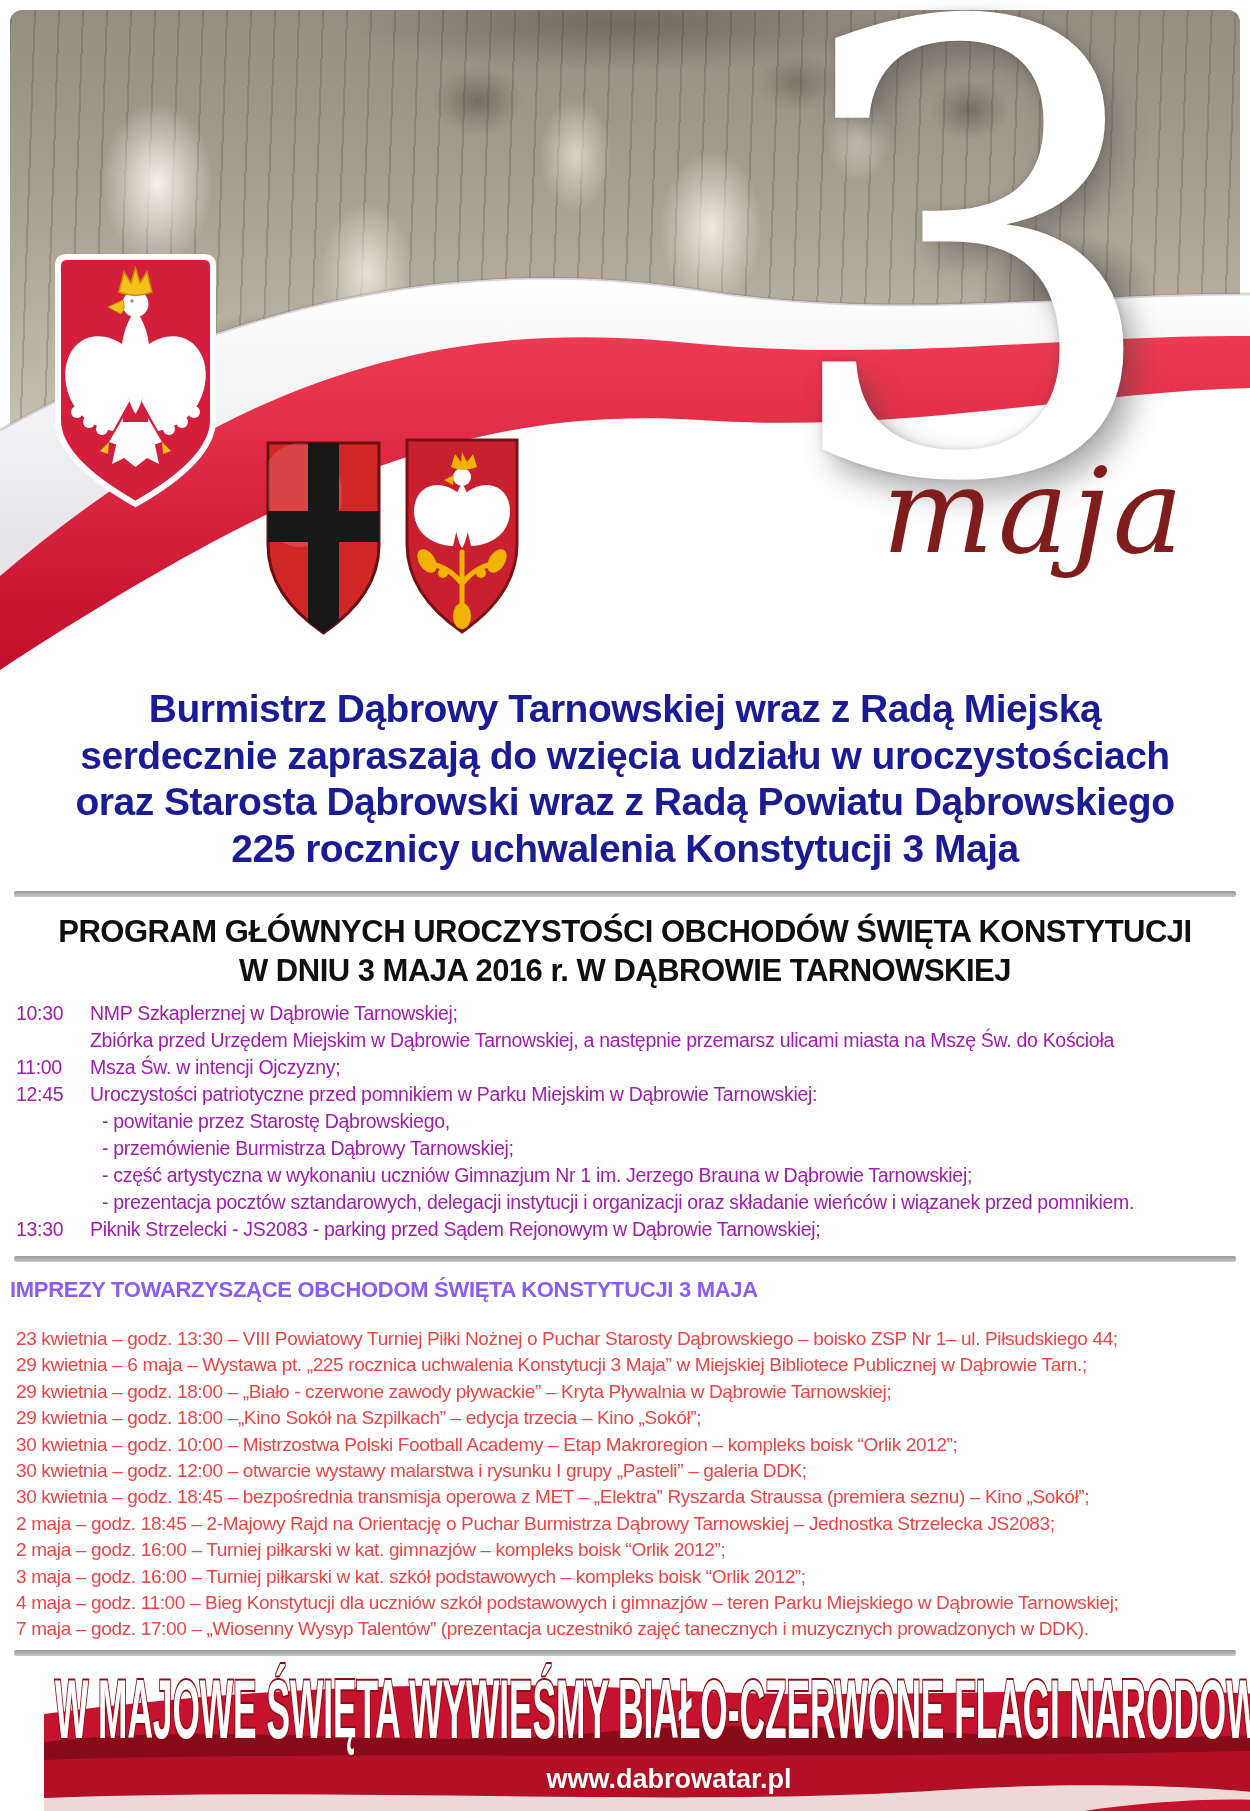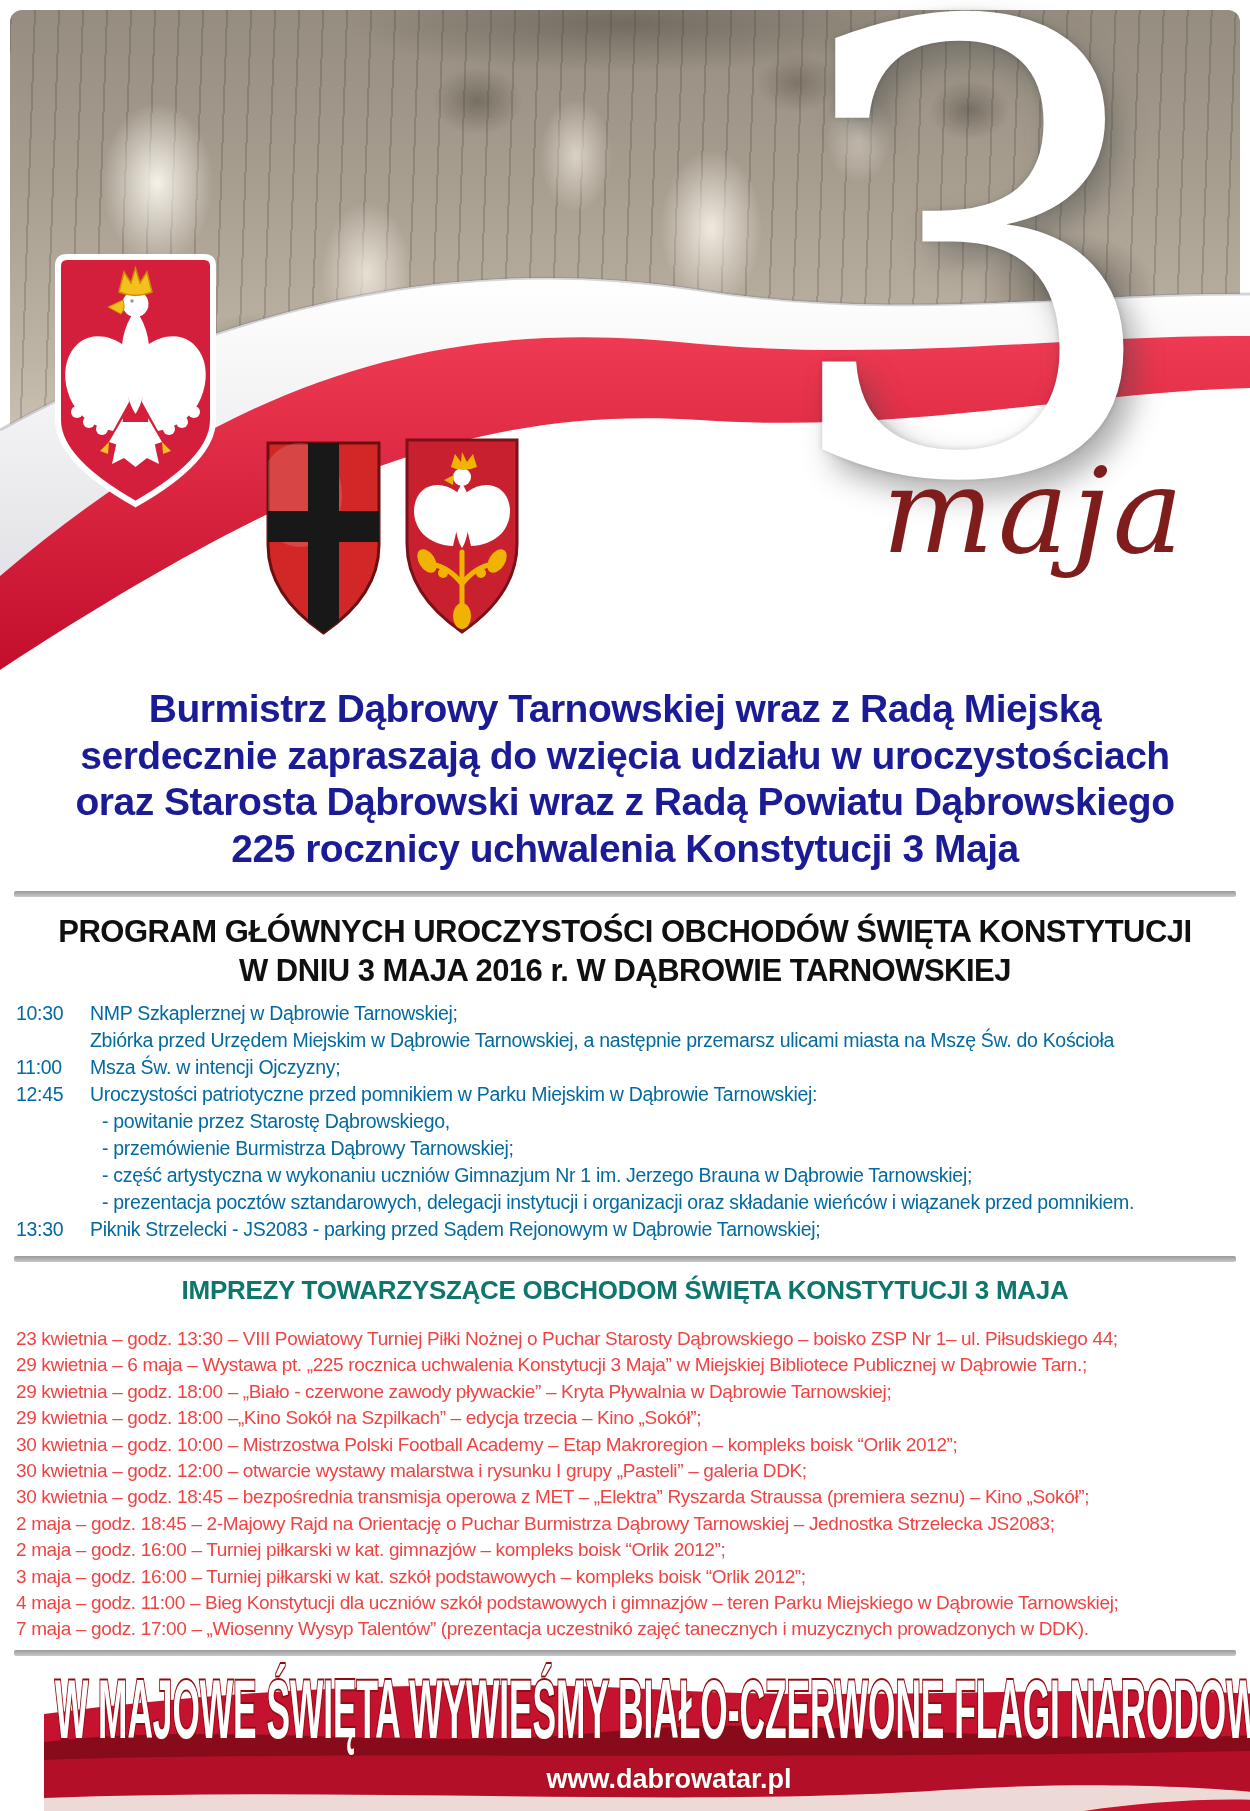--- a/index.html
+++ b/index.html
@@ -40,27 +40,27 @@
   .invitation{position:absolute;left:20px;right:20px;top:686px;text-align:center;
     color:#1b1b96;font-weight:bold;font-size:39px;line-height:46.5px;letter-spacing:-0.5px;}
   
   .divider{position:absolute;left:14px;right:14px;height:6px;
     background:linear-gradient(180deg,#999999,#c9c9c9);border-radius:2px;}
   .d1{top:891px;} .d2{top:1256px;} .d3{top:1650px;}
   
   .program-title{position:absolute;left:10px;right:10px;top:912px;text-align:center;
     color:#101010;font-weight:bold;font-size:31px;line-height:39px;letter-spacing:-0.5px;}
   .program-list{position:absolute;left:16px;right:12px;top:1000px;
-    color:#0369a1;font-size:19.5px;line-height:27px;letter-spacing:-0.3px;}
+    color:#a21caf;font-size:19.5px;line-height:27px;letter-spacing:-0.3px;}
   .pitem{position:relative;padding-left:74px;}
   .pitem .time{position:absolute;left:0;top:0;}
   .psub{padding-left:86px;}
   
-  .events-title{position:absolute;left:10px;right:10px;top:1272px;text-align:center;
-    color:#0f766e;font-weight:bold;font-size:26px;line-height:36px;letter-spacing:-0.3px;}
+  .events-title{position:absolute;left:10px;right:10px;top:1272px;text-align:left;
+    color:#8b5cf6;font-weight:bold;font-size:22px;line-height:36px;letter-spacing:-0.3px;}
   .events-list{position:absolute;left:16px;right:10px;top:1326px;
     color:#ef4444;font-size:19px;line-height:26.4px;letter-spacing:-0.35px;}
   .eitem{white-space:nowrap;overflow:hidden;}
   
   .banner{position:absolute;left:0;top:1662px;width:1250px;height:149px;padding-left:44px;}
   .banner svg{display:block;}
 </style>
 </head>
 <body>
 

